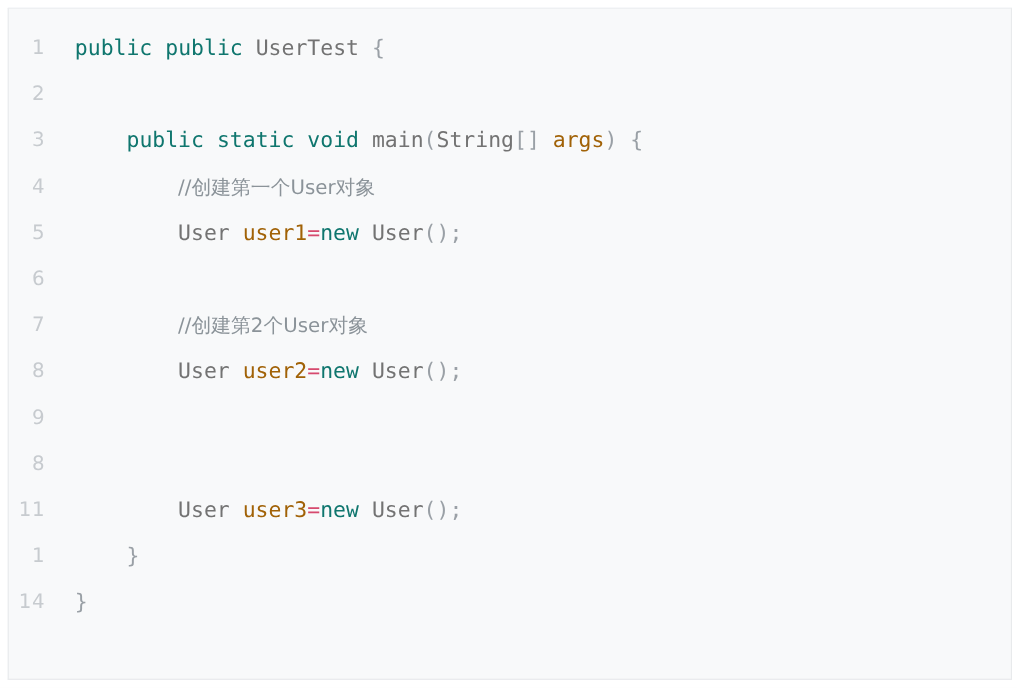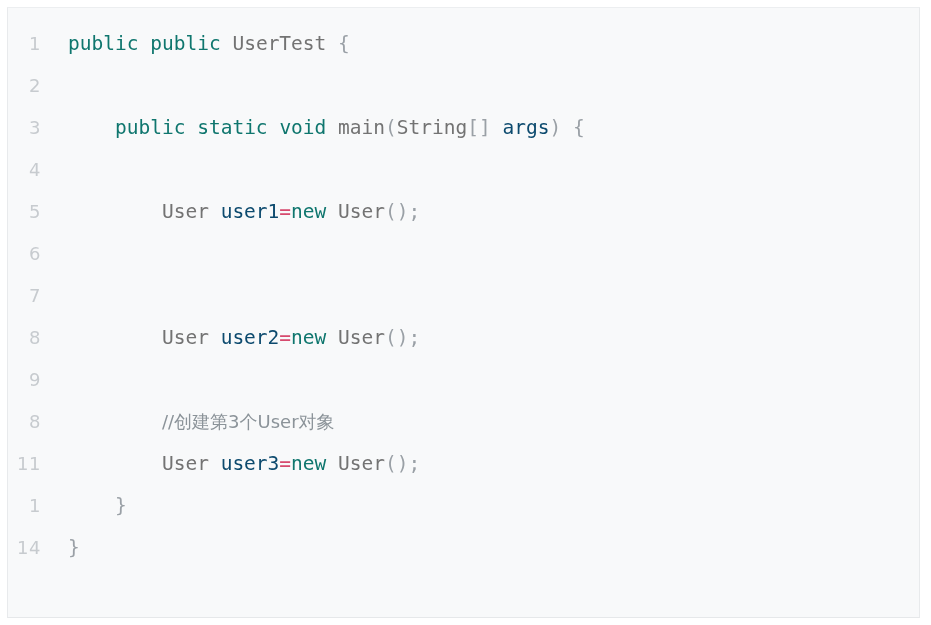--- a/index.html
+++ b/index.html
@@ -58,38 +58,38 @@
   .line-content {
     position: absolute;
     left: 60px;
     top: 0;
     white-space: pre;
   }
 
   
   .tok-keyword    { color: #0f766e; }
   .tok-type       { color: #737373; }
-  .tok-ident      { color: #0c4a6e; }
+  .tok-ident      { color: #a16207; }
   .tok-punct      { color: #9aa0a6; }
   .tok-operator   { color: #d64a6e; }
   .tok-comment    { color: #8b9399; font-family: "DejaVu Sans", "Liberation Sans", sans-serif; font-size: 18px; }
   .tok-plain      { color: #24292e; }
 </style>
 </head>
 <body>
 
 <div id="editor-root">
   <div class="code-area">
       <div class="code-line"><span class="line-number">1</span><span class="line-content"><span class="tok-keyword">public</span><span class="tok-plain"> </span><span class="tok-keyword">public</span><span class="tok-plain"> </span><span class="tok-type">UserTest</span><span class="tok-plain"> </span><span class="tok-punct">{</span></span></div>
       <div class="code-line"><span class="line-number">2</span><span class="line-content"></span></div>
       <div class="code-line"><span class="line-number">3</span><span class="line-content"><span class="tok-plain">    </span><span class="tok-keyword">public</span><span class="tok-plain"> </span><span class="tok-keyword">static</span><span class="tok-plain"> </span><span class="tok-keyword">void</span><span class="tok-plain"> </span><span class="tok-type">main</span><span class="tok-punct">(</span><span class="tok-type">String</span><span class="tok-punct">[]</span><span class="tok-plain"> </span><span class="tok-ident">args</span><span class="tok-punct">)</span><span class="tok-plain"> </span><span class="tok-punct">{</span></span></div>
-      <div class="code-line"><span class="line-number">4</span></div>
+      <div class="code-line"><span class="line-number">4</span><span class="line-content"><span class="tok-plain">        </span><span class="tok-comment">//创建第一个User对象</span></span></div>
       <div class="code-line"><span class="line-number">5</span><span class="line-content"><span class="tok-plain">        </span><span class="tok-type">User</span><span class="tok-plain"> </span><span class="tok-ident">user1</span><span class="tok-operator">=</span><span class="tok-keyword">new</span><span class="tok-plain"> </span><span class="tok-type">User</span><span class="tok-punct">();</span></span></div>
       <div class="code-line"><span class="line-number">6</span><span class="line-content"></span></div>
-      <div class="code-line"><span class="line-number">7</span><span class="line-content"><span class="tok-plain">        </span></span></div>
+      <div class="code-line"><span class="line-number">7</span><span class="line-content"><span class="tok-plain">        </span><span class="tok-comment">//创建第2个User对象</span></span></div>
       <div class="code-line"><span class="line-number">8</span><span class="line-content"><span class="tok-plain">        </span><span class="tok-type">User</span><span class="tok-plain"> </span><span class="tok-ident">user2</span><span class="tok-operator">=</span><span class="tok-keyword">new</span><span class="tok-plain"> </span><span class="tok-type">User</span><span class="tok-punct">();</span></span></div>
       <div class="code-line"><span class="line-number">9</span><span class="line-content"></span></div>
-      <div class="code-line"><span class="line-number">8</span><span class="line-content"><span class="tok-plain">        </span><span class="tok-comment">//创建第3个User对象</span></span></div>
+      <div class="code-line"><span class="line-number">8</span><span class="line-content"><span class="tok-plain">        </span></span></div>
       <div class="code-line"><span class="line-number">11</span><span class="line-content"><span class="tok-plain">        </span><span class="tok-type">User</span><span class="tok-plain"> </span><span class="tok-ident">user3</span><span class="tok-operator">=</span><span class="tok-keyword">new</span><span class="tok-plain"> </span><span class="tok-type">User</span><span class="tok-punct">();</span></span></div>
       <div class="code-line"><span class="line-number">1</span><span class="line-content"><span class="tok-plain">    </span><span class="tok-punct">}</span></span></div>
       <div class="code-line"><span class="line-number">14</span><span class="line-content"><span class="tok-punct">}</span></span></div>
     </div>
 </div>
 
 </body></html>

